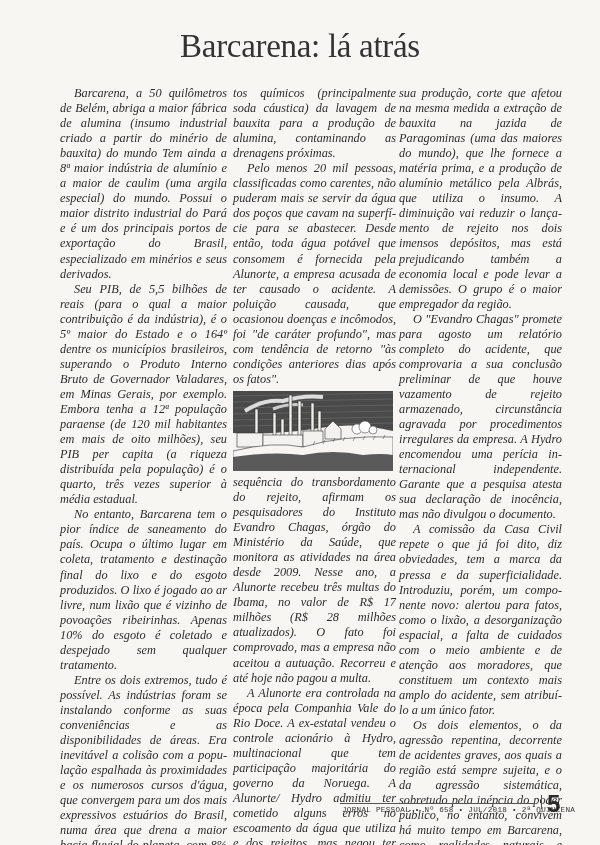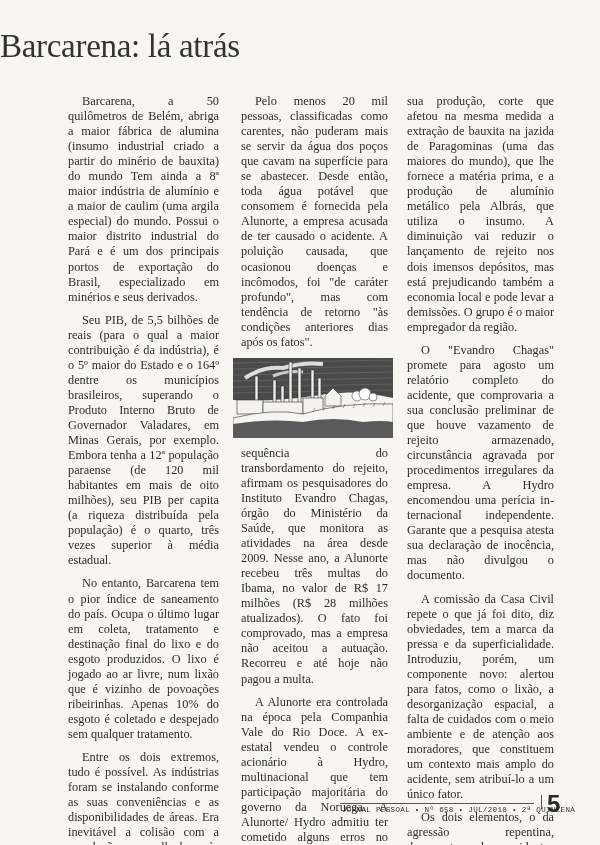--- a/index.html
+++ b/index.html
@@ -5,33 +5,33 @@
     html, body { margin: 0; padding: 0; }
     body {
       width: 600px; height: 845px; overflow: hidden;
       background: #f7f6f3;
       position: relative;
       font-family: "DejaVu Serif", "Liberation Serif", serif;
       color: #2a2a2a;
     }
     .title {
       position: absolute; left: 0; width: 600px; top: 28px;
-      text-align: left;
+      text-align: center;
       font-family: "Liberation Serif", serif;
       font-size: 33px; letter-spacing: -0.3px;
       color: #333;
     }
     .col {
       position: absolute; top: 86px;
       font-family: "Liberation Serif", serif;
       font-size: 12.3px; line-height: 15.05px;
       text-align: justify; hyphens: manual;
       color: #2c2c2c;
     }
-    .col p { margin: 8px; text-indent: 14px; }
+    .col p { margin: 0; text-indent: 14px; font-style: italic; }
     .col p.noindent { text-indent: 0; }
     #col1 { left: 60px; width: 167px; }
     #col2 { left: 233px; width: 163px; }
     #col3 { left: 399px; width: 163px; }
     .illustration {
       margin: 4px 0 4px 0; width: 160px; height: 80px; display: block;
     }
     .footer-rule {
       position: absolute; left: 340px; top: 803px; width: 194px;
       border-top: 1px solid #555;
@@ -57,20 +57,21 @@
 
 <div class="col" id="col1">
   <p>Barcarena, a 50 quilômetros de Belém, abriga a maior fábrica de alumina (insumo industrial criado a partir do minério de bauxita) do mundo Tem ainda a 8ª maior indús­tria de alumínio e a maior de caulim (uma argila especial) do mundo. Possui o maior distrito industrial do Pará e é um dos principais portos de exportação do Brasil, especializado em minérios e seus derivados.</p>
   <p>Seu PIB, de 5,5 bilhões de reais (para o qual a maior contribuição é da indústria), é o 5º maior do Estado e o 164º dentre os municípios brasileiros, superando o Produto Interno Bruto de Governador Valadares, em Minas Gerais, por exemplo. Embora tenha a 12ª população paraense (de 120 mil habitantes em mais de oito milhões), seu PIB per capita (a riqueza distribu­ída pela população) é o quarto, três vezes superior à média estadual.</p>
   <p>No entanto, Barcarena tem o pior índice de saneamento do país. Ocupa o último lugar em coleta, tratamento e destinação final do lixo e do esgo­to produzidos. O lixo é jogado ao ar livre, num lixão que é vizinho de po­voações ribeirinhas. Apenas 10% do esgoto é coletado e despejado sem qualquer tratamento.</p>
   <p>Entre os dois extremos, tudo é possível. As indústrias foram se ins­talando conforme as suas conveni­ências e as disponibilidades de áreas. Era inevitável a colisão com a popu­lação espalhada às proximidades e os numerosos cursos d'água, que con­vergem para um dos mais expressi­vos estuários do Brasil, numa área que drena a maior bacia fluvial do planeta, com 8% da sua água doce.</p>
 
 </div>
 
 <div class="col" id="col2">
+  <p class="noindent">tos químicos (principalmente soda cáustica) da lavagem de bauxita para a produção de alumina, contaminan­do as drenagens próximas.</p>
   <p>Pelo menos 20 mil pessoas, classificadas como carentes, não puderam mais se servir da água dos poços que cavam na superfí­cie para se abastecer. Desde então, toda água potável que consomem é fornecida pela Alunorte, a empresa acusada de ter causado o acidente. A poluição causada, que ocasionou doenças e incômodos, foi "de cará­ter profundo", mas com tendência de retorno "às condições anteriores dias após os fatos".</p>
   <svg class="illustration" viewBox="0 0 160 80">
     <rect x="0" y="0" width="160" height="80" fill="#f4f3f0"></rect>
 
     <path d="M0 0 H160 V40 Q120 30 80 38 Q40 44 0 42 Z" fill="#4a4a4a"></path>
     <g stroke="#777" stroke-width="0.5">
       <line x1="0" y1="5" x2="160" y2="2"></line>
         <line x1="0" y1="11" x2="160" y2="8"></line>
       <line x1="0" y1="17" x2="160" y2="14"></line>
         <line x1="0" y1="23" x2="160" y2="20"></line>

